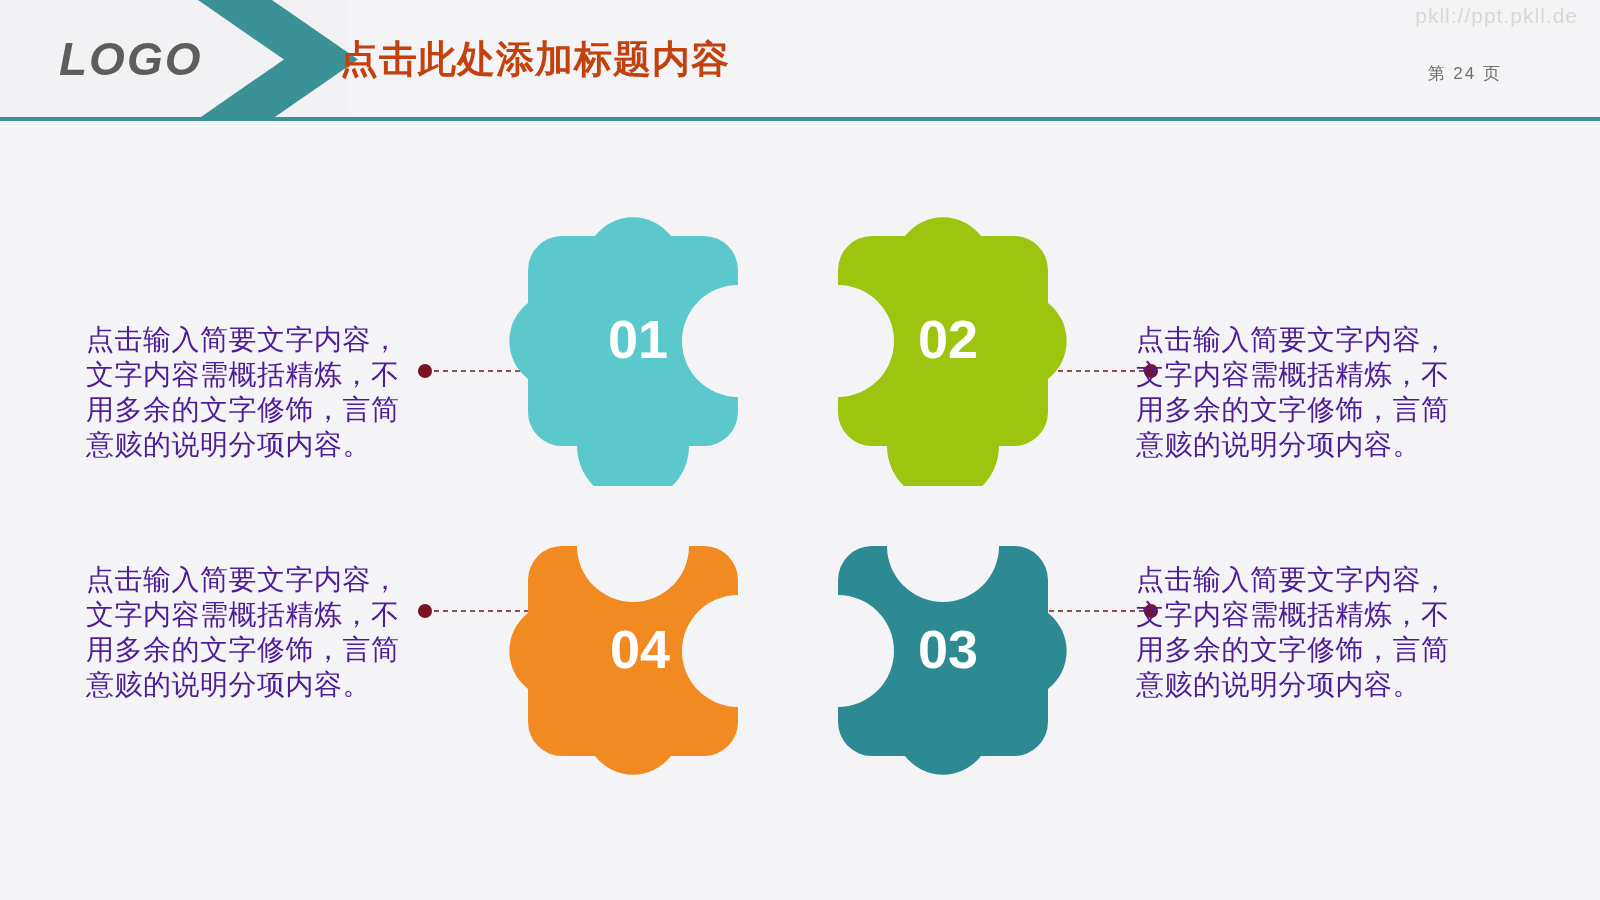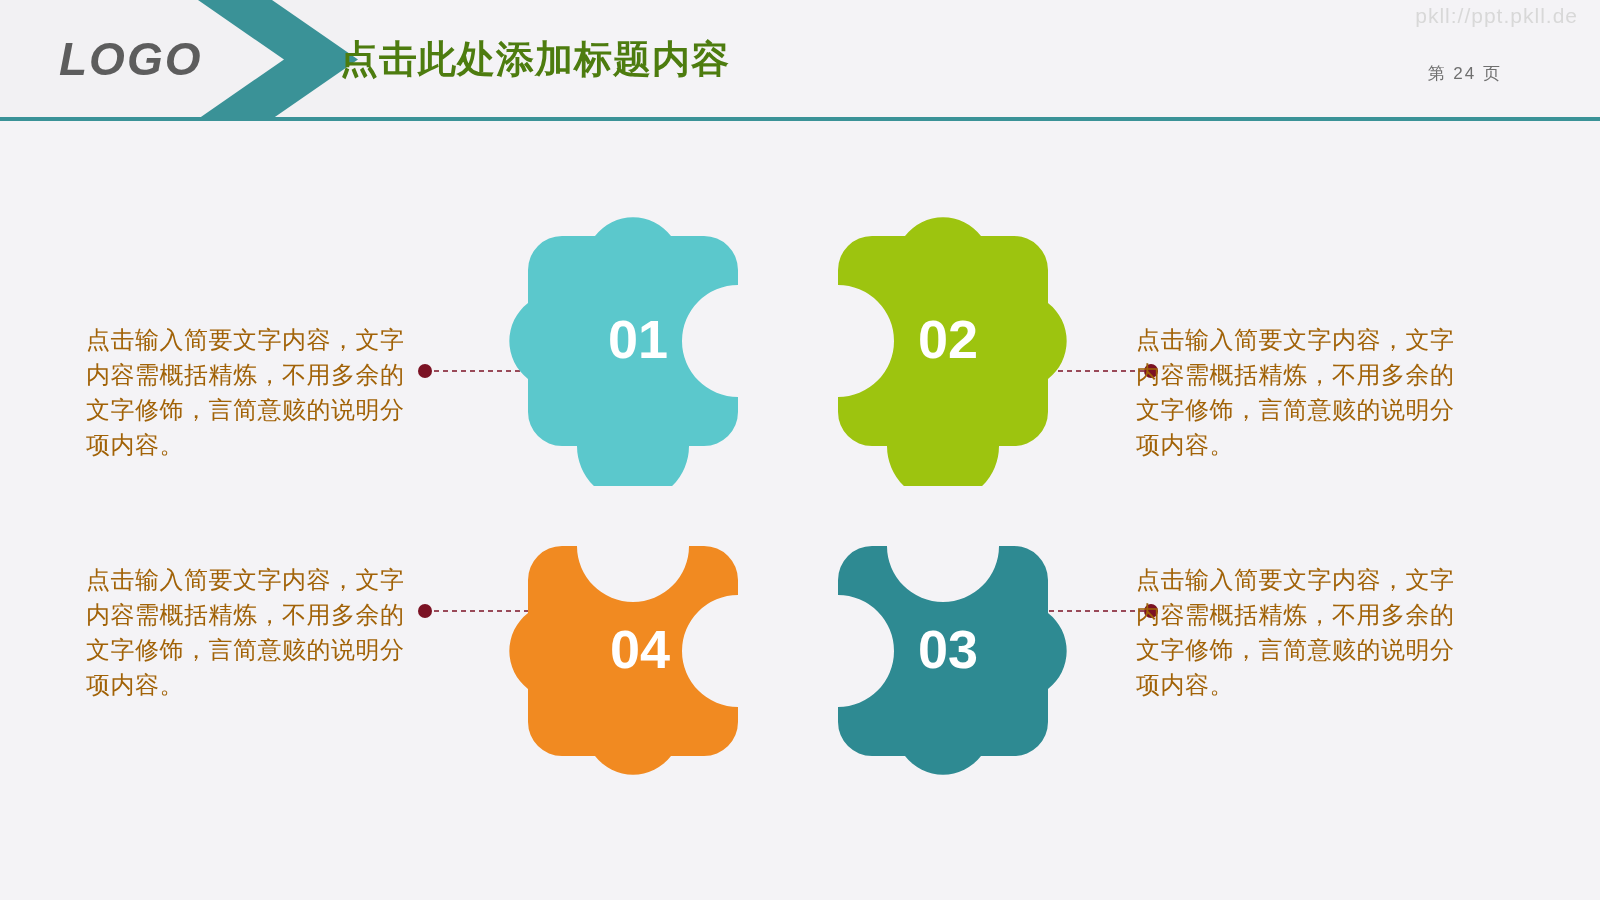--- a/index.html
+++ b/index.html
@@ -39,21 +39,21 @@
     line-height: 58px;
     margin-left: 17px;
   }
   #chevron {
     position: absolute; left: 198px; top: 0;
     width: 160px; height: 119px;
   }
   #slide-title {
     position: absolute; left: 340px; top: 34px;
     font-size: 38px; font-weight: bold;
-    color: #4d7c0f;
+    color: #c2410c;
     letter-spacing: 1px;
     white-space: nowrap;
   }
   #watermark {
     position: absolute; right: 22px; top: 4px;
     font-size: 21px; color: #d8d8d8;
     letter-spacing: 1px;
     white-space: nowrap;
   }
   #page-number {
@@ -77,23 +77,23 @@
     text-anchor: middle;
   }
 
   
   .conn { position: absolute; }
 
   
   .desc {
     position: absolute;
     width: 340px;
-    font-size: 24px;
+    font-size: 28px;
     line-height: 35px;
-    color: #a16207;
+    color: #4c1d95;
     letter-spacing: 0.5px;
   }
   .desc.left  { left: 86px;  text-align: left; }
   .desc.right { left: 1136px; text-align: left; }
   #desc-01 { top: 322px; }
   #desc-02 { top: 322px; }
   #desc-04 { top: 562px; }
   #desc-03 { top: 562px; }
 </style>
 </head>

